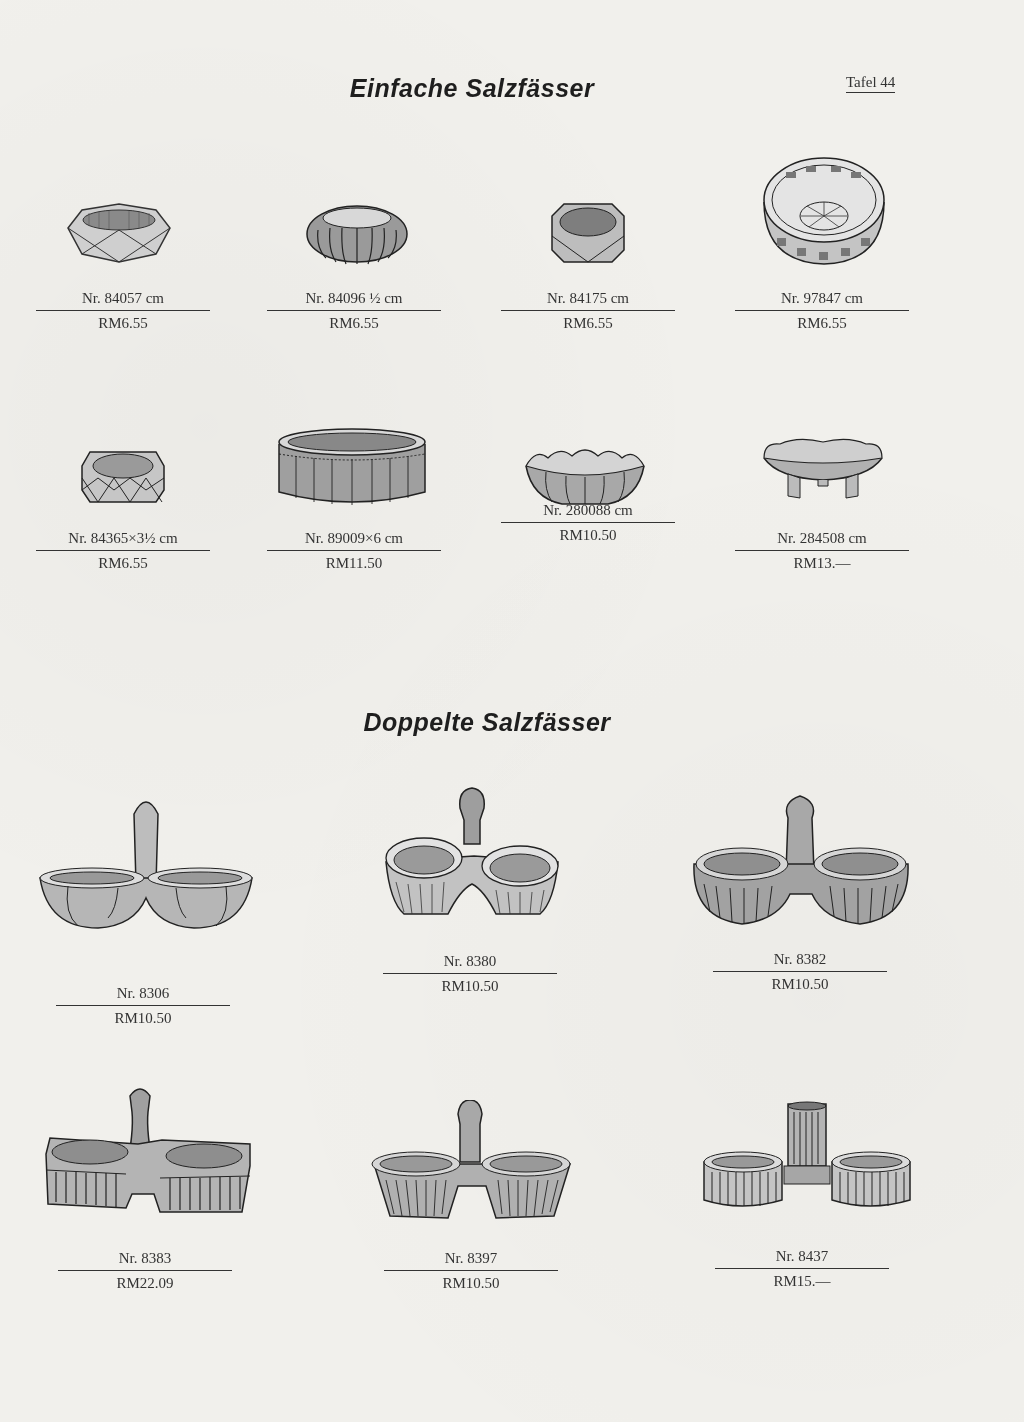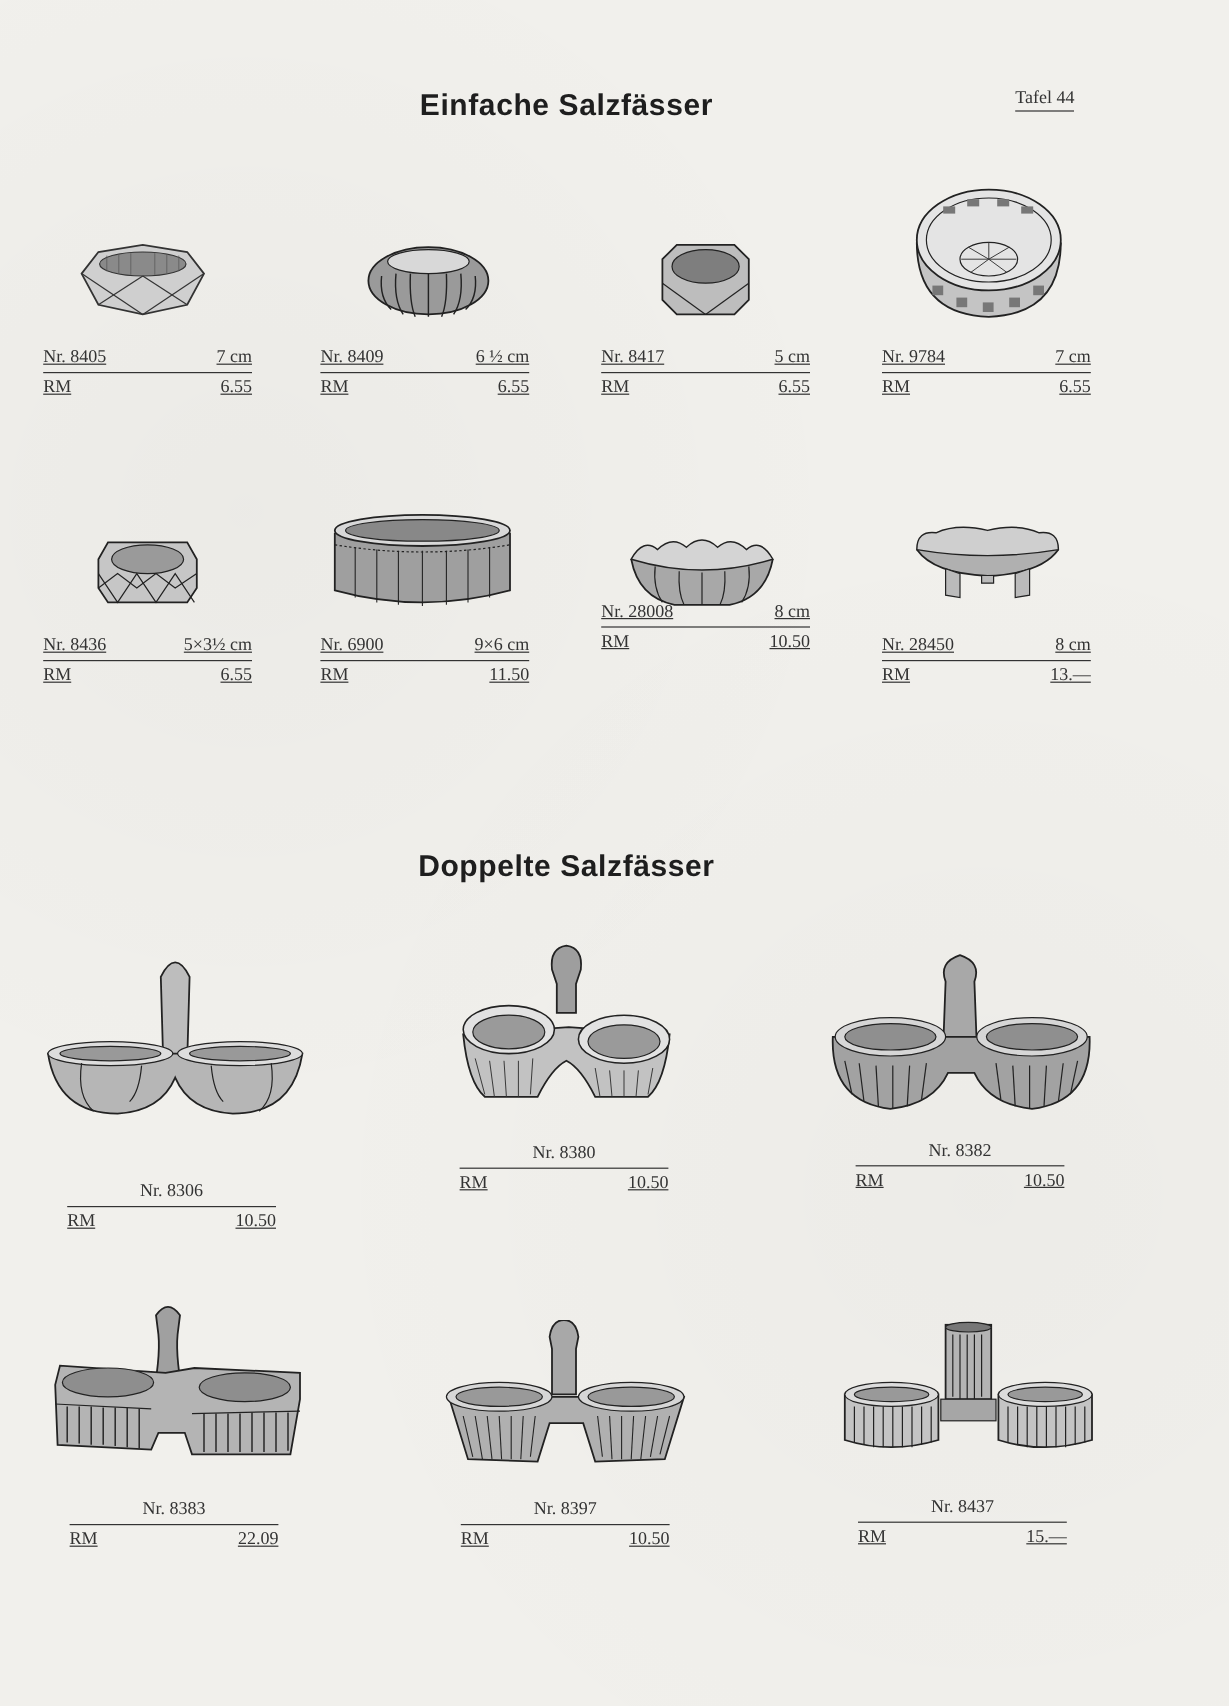--- a/index.html
+++ b/index.html
@@ -12,33 +12,33 @@
   .page-noise {
     position: absolute; inset: 0;
     background:
       radial-gradient(circle at 20% 30%, rgba(0,0,0,0.025) 0, transparent 40%),
       radial-gradient(circle at 80% 70%, rgba(0,0,0,0.02) 0, transparent 45%);
     pointer-events: none;
   }
   .section-title {
     position: absolute; left: 0; width: 944px; text-align: center;
     font-family: "Liberation Sans", "DejaVu Sans", sans-serif;
-    font-weight: bold; font-size: 25px; letter-spacing: 0.5px; color: #1e1e1e;
+    font-weight: bold; font-size: 25px; letter-spacing: 0.5px; color: #1e1e1e; font-style: italic;
   }
   .plate-label {
     position: absolute; left: 846px; top: 74px;
     font-size: 15px; color: #333;
     border-bottom: 1.5px solid #333; padding-bottom: 1px;
   }
   .item { position: absolute; }
   .item svg { position: absolute; }
   .caption {
     position: absolute; width: 174px; font-size: 15px; color: #333;
   }
-  .cap-row { display: flex; justify-content: space-between; line-height: 20px; text-decoration: underline; }
+  .cap-row { display: flex; justify-content: center; line-height: 20px; }
   .cap-line { border-top: 1.5px solid #333; margin: 2px 0 2px 0; }
   .cap-center { text-align: center; line-height: 20px; }
   .dcaption { position: absolute; width: 174px; font-size: 15px; color: #333; }
 </style>
 </head>
 <body>
 
 <div class="page-noise"></div>
 
 <div class="section-title" style="top:74px;">Einfache Salzfässer</div>
@@ -197,21 +197,21 @@
       <line x1="76" y1="33" x2="76" y2="79"></line>
         <line x1="96" y1="33" x2="96" y2="78"></line>
         <line x1="114" y1="32" x2="114" y2="76"></line>
         <line x1="132" y1="30" x2="132" y2="72"></line>
     </g>
     <path d="M3,28 Q76,40 149,28" fill="none" stroke="#222" stroke-dasharray="2,2"></path>
   </svg>
 </div>
 <div class="caption" style="left:267px;top:528px;">
   <div class="cap-row">
-      <span>Nr. 6900</span>
+      <span>Nr. 8900</span>
       <span>9×6 cm</span>
     </div>
   <div class="cap-line"></div>
   <div class="cap-row">
       <span>RM</span>
       <span>11.50</span>
     </div>
 </div>
 
 <div class="item">
@@ -253,21 +253,21 @@
       <span>Nr. 28450</span>
       <span>8 cm</span>
     </div>
   <div class="cap-line"></div>
   <div class="cap-row">
       <span>RM</span>
       <span>13.—</span>
     </div>
 </div>
 
-<div class="section-title" style="top:708px;">Doppelte Salzfässer</div>
+<div class="section-title" style="top:708px;padding-left:15px;">Doppelte Salzfässer</div>
 
 <div class="item">
   <svg style="left:38px;top:794px;" width="218" height="136" viewBox="0 0 218 136">
     <path d="M98,90 L96,20 Q108,-4 120,20 L118,90 Z" fill="#bdbdbd" stroke="#222" stroke-width="1.5"></path>
     <path d="M2,84 Q10,134 60,134 Q96,132 108,104 Q120,132 156,134 Q206,134 214,84 Z" fill="#b6b6b6" stroke="#222" stroke-width="1.5"></path>
     <ellipse cx="54" cy="84" rx="52" ry="10" fill="#ddd" stroke="#222"></ellipse>
     <ellipse cx="162" cy="84" rx="52" ry="10" fill="#ddd" stroke="#222"></ellipse>
     <ellipse cx="54" cy="84" rx="42" ry="6" fill="#999" stroke="#222"></ellipse>
     <ellipse cx="162" cy="84" rx="42" ry="6" fill="#999" stroke="#222"></ellipse>
     <g stroke="#222" fill="none">

